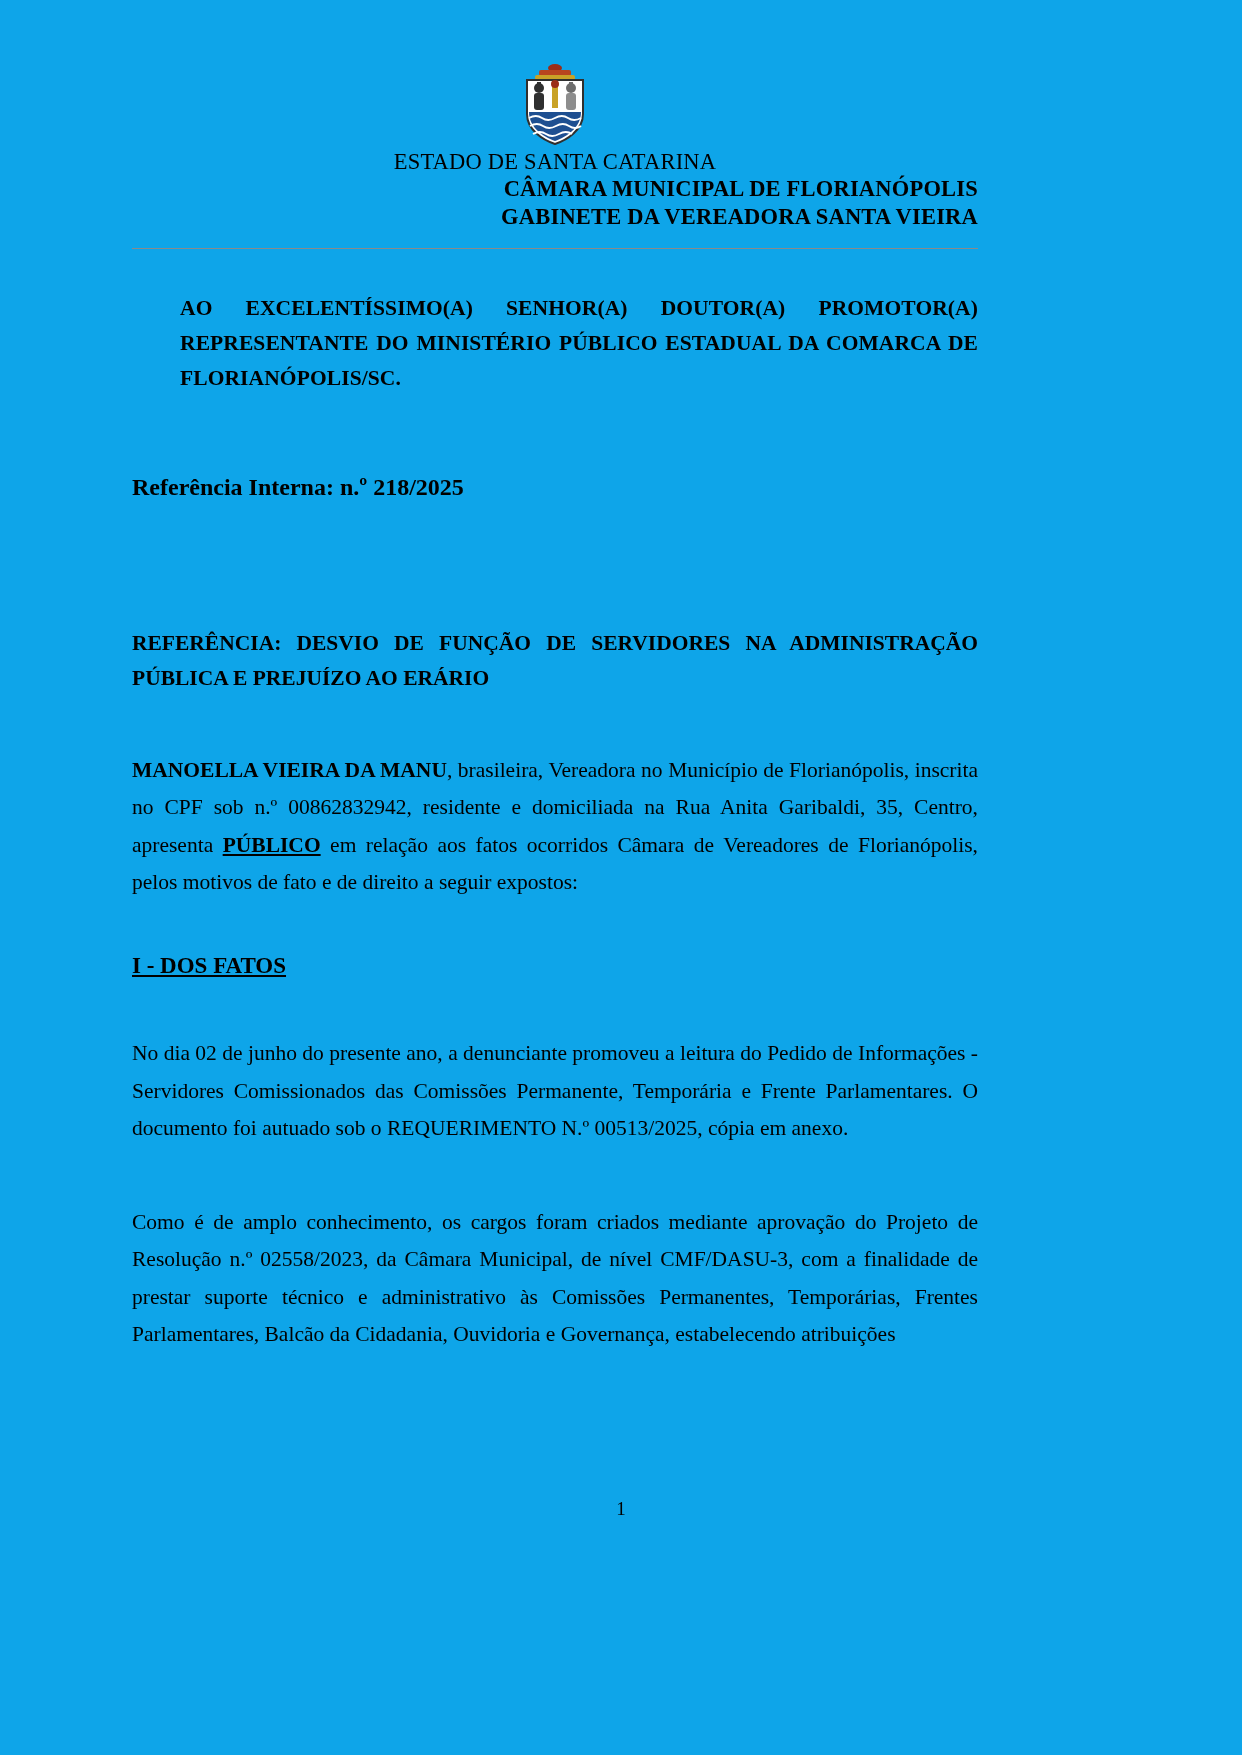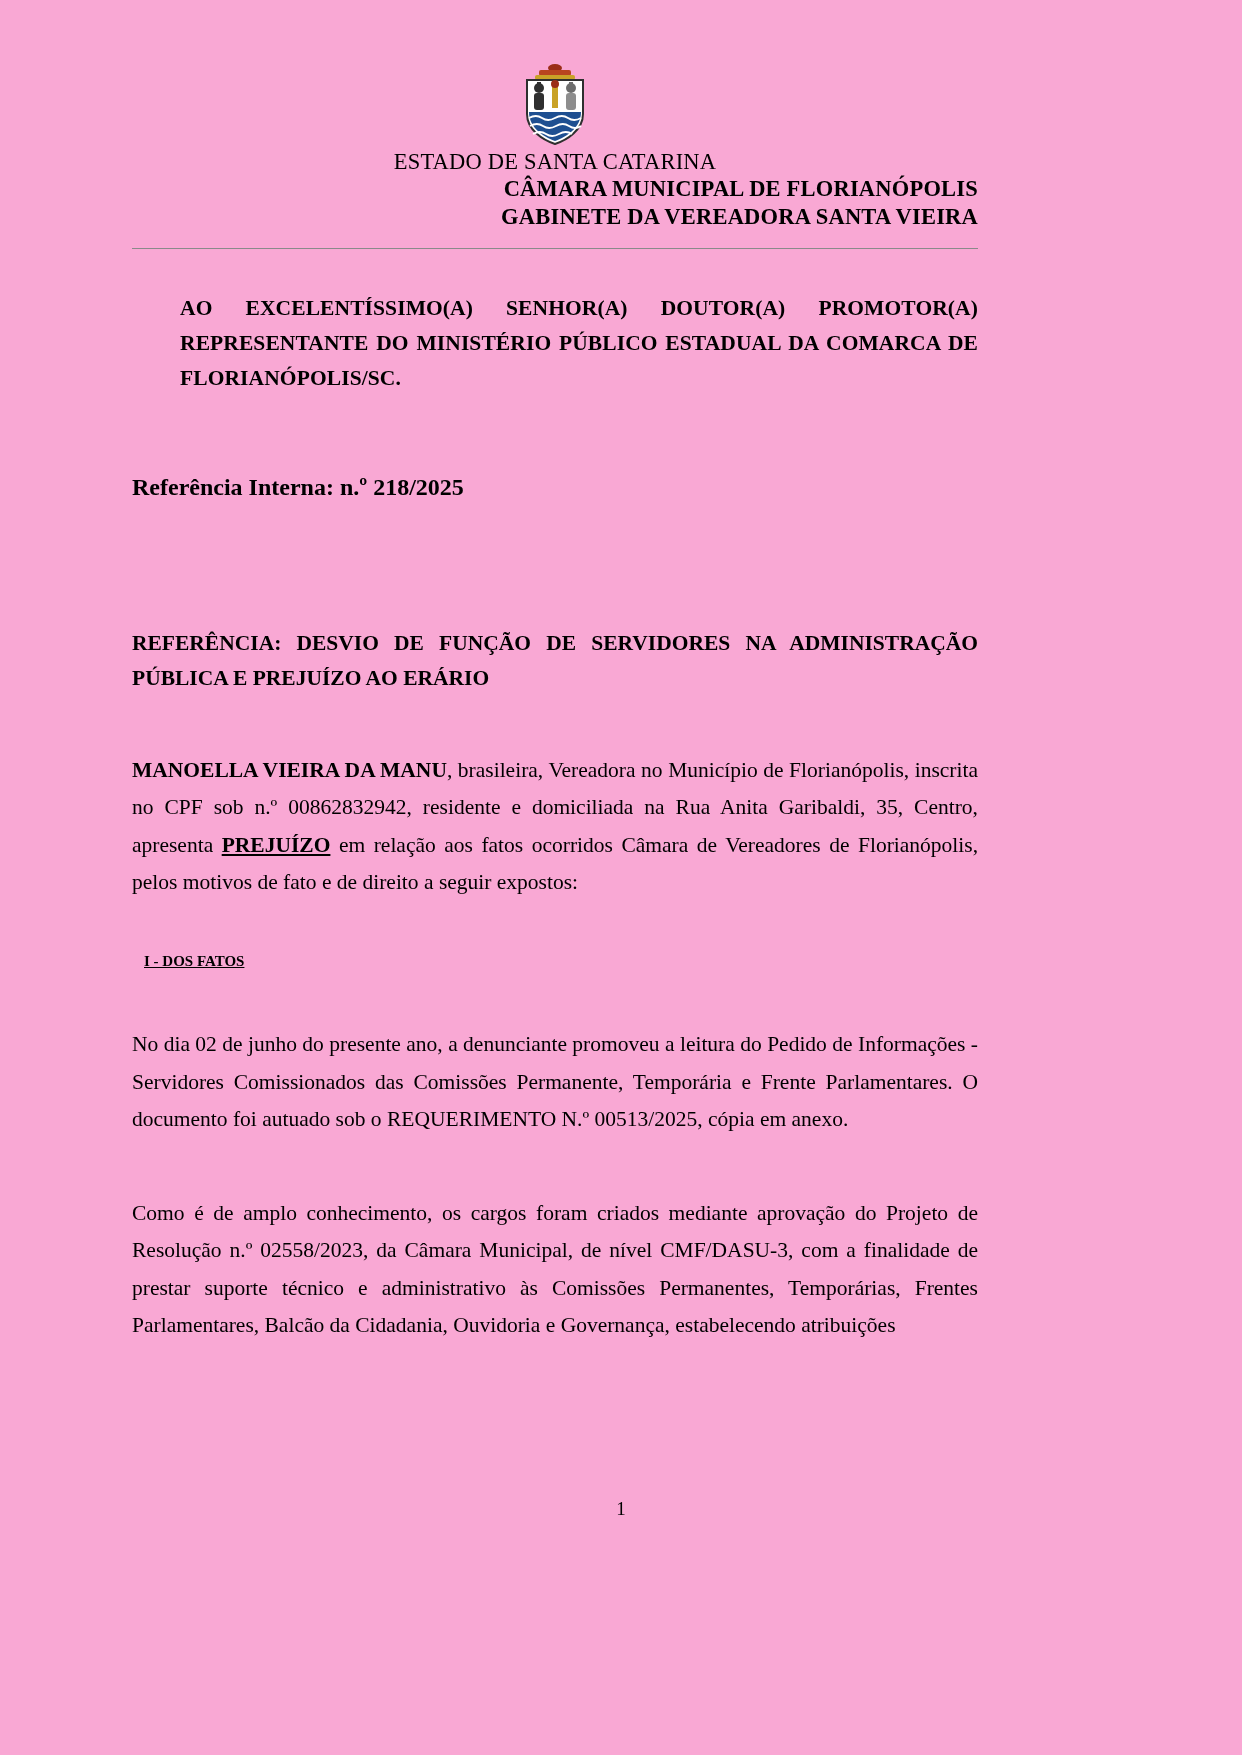--- a/index.html
+++ b/index.html
@@ -5,21 +5,21 @@
   html, body {
     margin: 0;
     padding: 0;
     background: #ffffff;
   }
   .page {
     position: relative;
     width: 1242px;
     height: 1755px;
     margin: 0 auto;
-    background: #f9a8d4;
+    background: #0ea5e9;
     font-family: "Liberation Serif", serif;
     color: #000000;
     box-sizing: border-box;
     overflow: hidden;
   }
   .content {
     position: absolute;
     left: 132px;
     top: 0;
     width: 846px;
@@ -84,25 +84,24 @@
     font-size: 21.5px;
     line-height: 1.74;
     text-align: justify;
     text-align-last: left;
   }
   .para.tight {
     margin-top: 56px;
   }
   .section-title {
     margin-top: 52px;
-    font-size: 15px;
+    font-size: 23px;
     font-weight: bold;
     text-decoration: underline;
     display: inline-block;
-    margin-left: 12px;
   }
   .b { font-weight: bold; }
   .bu { font-weight: bold; text-decoration: underline; }
 
   
   .page-number {
     position: absolute;
     left: 0;
     right: 0;
     top: 1498px;
@@ -156,21 +155,21 @@
     </div>
     <div class="header-rule"></div>
 
     <div class="addressee">AO EXCELENTÍSSIMO(A) SENHOR(A) DOUTOR(A) PROMOTOR(A) REPRESENTANTE DO MINISTÉRIO PÚBLICO ESTADUAL DA COMARCA DE FLORIANÓPOLIS/SC.</div>
 
     <div class="ref-interna">Referência Interna: n.º 218/2025</div>
 
     <div class="referencia">REFERÊNCIA: DESVIO DE FUNÇÃO DE SERVIDORES NA ADMINISTRAÇÃO PÚBLICA E PREJUÍZO AO ERÁRIO</div>
 
     <div class="para">
-      <span class="b">MANOELLA VIEIRA DA MANU</span><span>, brasileira, Vereadora no Município de Florianópolis, inscrita no CPF sob n.º 00862832942, residente e domiciliada na Rua Anita Garibaldi, 35, Centro, apresenta </span><span class="bu">PREJUÍZO</span><span> em relação aos fatos ocorridos Câmara de Vereadores de Florianópolis, pelos motivos de fato e de direito a seguir expostos:</span>
+      <span class="b">MANOELLA VIEIRA DA MANU</span><span>, brasileira, Vereadora no Município de Florianópolis, inscrita no CPF sob n.º 00862832942, residente e domiciliada na Rua Anita Garibaldi, 35, Centro, apresenta </span><span class="bu">PÚBLICO</span><span> em relação aos fatos ocorridos Câmara de Vereadores de Florianópolis, pelos motivos de fato e de direito a seguir expostos:</span>
     </div>
 
     <div>
       <span class="section-title">I - DOS FATOS</span>
     </div>
 
     <div class="para tight">No dia 02 de junho do presente ano, a denunciante promoveu a leitura do Pedido de Informações - Servidores Comissionados das Comissões Permanente, Temporária e Frente Parlamentares. O documento foi autuado sob o REQUERIMENTO N.º 00513/2025, cópia em anexo.</div>
 
     <div class="para tight">Como é de amplo conhecimento, os cargos foram criados mediante aprovação do Projeto de Resolução n.º 02558/2023, da Câmara Municipal, de nível CMF/DASU-3, com a finalidade de prestar suporte técnico e administrativo às Comissões Permanentes, Temporárias, Frentes Parlamentares, Balcão da Cidadania, Ouvidoria e Governança, estabelecendo atribuições</div>
 

